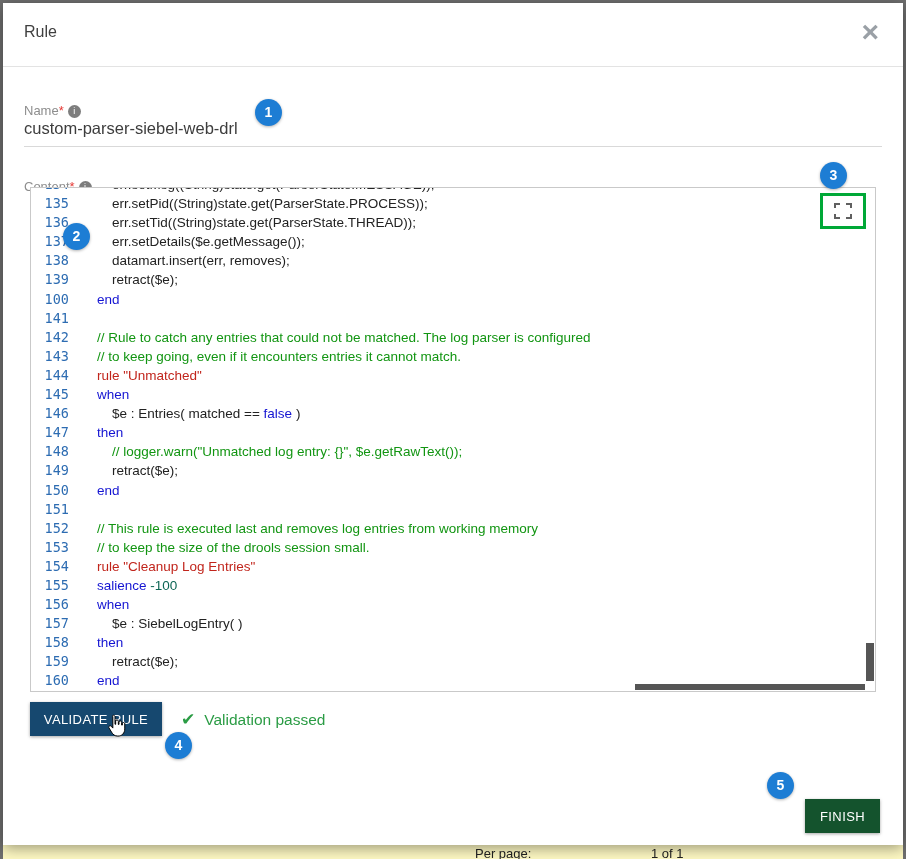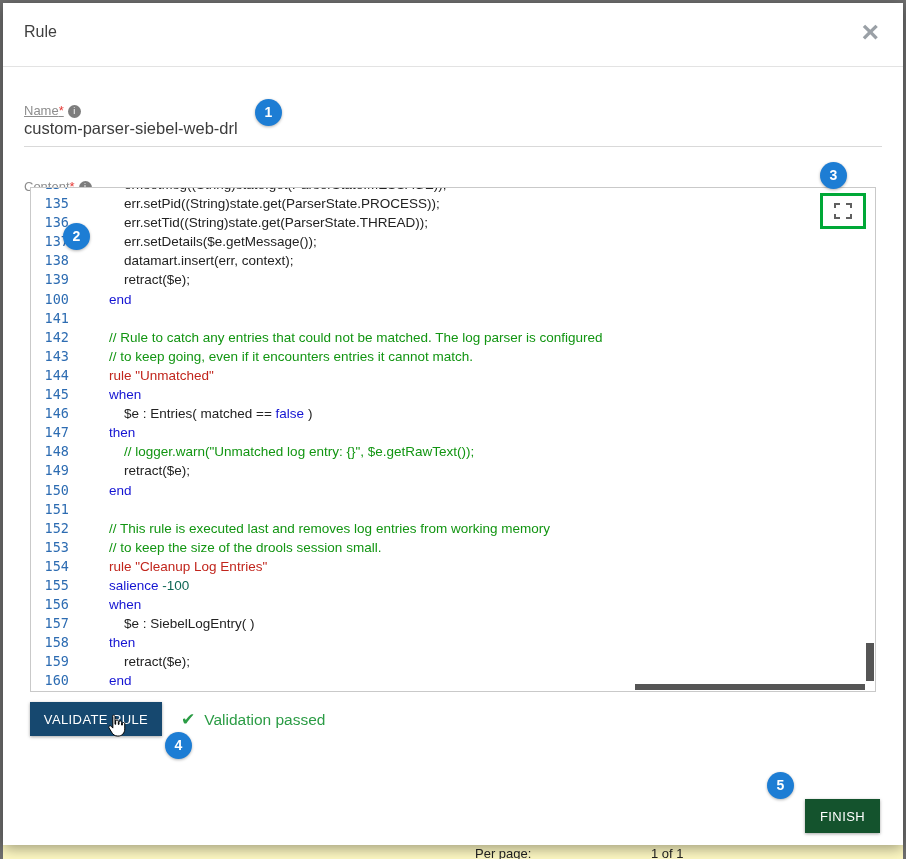--- a/index.html
+++ b/index.html
@@ -14,33 +14,33 @@
 
   .modal { position:absolute; left:3px; top:3px; width:900px; height:842px; background:#ffffff; box-shadow:0 3px 14px rgba(0,0,0,.4); }
 
   
   .modal-title { position:absolute; left:21px; top:20px; font-size:16px; color:#3f3f3f; }
   .close-x { position:absolute; right:24px; top:14px; font-size:30px; font-weight:700; color:#9aa0a6; cursor:pointer; line-height:30px; }
   .header-line { position:absolute; left:0; right:0; top:63px; border-top:1px solid #e3e3e3; }
 
   
   .field-label { position:absolute; font-size:13px; color:#8d8d8d; }
-  .name-label { left:21px; top:100px;text-decoration:underline; }
+  .name-label { left:21px; top:100px; }
   .content-label { left:21px; top:176px; }
   .req { color:#e53935; }
   .info-icon { display:inline-block; width:13px; height:13px; border-radius:50%; background:#7d7d7d; color:#fff;
                font-size:9px; line-height:13px; text-align:center; font-style:normal; margin-left:4px; vertical-align:1px; }
   .name-input { position:absolute; left:21px; top:116px; width:700px; border:none; outline:none;
                 font-size:16.5px; color:#3d3d3d; font-family:"Liberation Sans", sans-serif; background:transparent; }
   .name-underline { position:absolute; left:21px; right:21px; top:143px; border-top:1px solid #d9d9d9; }
 
   
   .editor { position:absolute; left:27px; top:184px; width:846px; height:505px; border:1px solid #c9c9c9; background:#fff; overflow:hidden; }
   .editor-lines { position:absolute; left:0; right:12px; top:0; margin-top:-13px; padding-left:8px; }
-  .code-row { display:flex; height:19.1px; white-space:pre;gap:12px; }
+  .code-row { display:flex; height:19.1px; white-space:pre; }
   .ln { width:30px; text-align:right; flex:none; color:#2d6cb2; font-family:"DejaVu Sans Mono", monospace; font-size:13.5px; line-height:19.1px; }
   .code { margin-left:28px; font-family:Liberation Sans, sans-serif; font-size:13.5px; line-height:19.1px; white-space:pre; }
   .tok-p { color:#222222; }
   .tok-k { color:#1414d2; }
   .tok-r { color:#c1251c; }
   .tok-c { color:#129512; }
   .tok-num { color:#0e6655; }
 
   .expand-btn { position:absolute; top:5px; right:9px; width:46px; height:36px; background:#fff;
                 border:3px solid #00a837; display:flex; align-items:center; justify-content:center; cursor:pointer; }
@@ -91,21 +91,21 @@
     <div class="field-label content-label">
       <span>Content</span><span class="req">*</span><i class="info-icon">i</i>
     </div>
 
     <div class="editor">
       <div class="editor-lines">
           <div class="code-row"><span class="ln">134</span><span class="code"><span class="tok-p">    err.setMsg((String)state.get(ParserState.MESSAGE));</span></span></div>
           <div class="code-row"><span class="ln">135</span><span class="code"><span class="tok-p">    err.setPid((String)state.get(ParserState.PROCESS));</span></span></div>
           <div class="code-row"><span class="ln">136</span><span class="code"><span class="tok-p">    err.setTid((String)state.get(ParserState.THREAD));</span></span></div>
           <div class="code-row"><span class="ln">137</span><span class="code"><span class="tok-p">    err.setDetails($e.getMessage());</span></span></div>
-          <div class="code-row"><span class="ln">138</span><span class="code"><span class="tok-p">    datamart.insert(err, context);</span></span></div>
+          <div class="code-row"><span class="ln">138</span><span class="code"><span class="tok-p">    datamart.insert(err, removes);</span></span></div>
           <div class="code-row"><span class="ln">139</span><span class="code"><span class="tok-p">    retract($e);</span></span></div>
           <div class="code-row"><span class="ln">100</span><span class="code"><span class="tok-k">end</span></span></div>
           <div class="code-row"><span class="ln">141</span><span class="code"></span></div>
           <div class="code-row"><span class="ln">142</span><span class="code"><span class="tok-c">// Rule to catch any entries that could not be matched. The log parser is configured</span></span></div>
           <div class="code-row"><span class="ln">143</span><span class="code"><span class="tok-c">// to keep going, even if it encounters entries it cannot match.</span></span></div>
           <div class="code-row"><span class="ln">144</span><span class="code"><span class="tok-r">rule "Unmatched"</span></span></div>
           <div class="code-row"><span class="ln">145</span><span class="code"><span class="tok-k">when</span></span></div>
           <div class="code-row"><span class="ln">146</span><span class="code"><span class="tok-p">    $e : Entries( matched == </span><span class="tok-k">false</span><span class="tok-p"> )</span></span></div>
           <div class="code-row"><span class="ln">147</span><span class="code"><span class="tok-k">then</span></span></div>
           <div class="code-row"><span class="ln">148</span><span class="code"><span class="tok-c">    // logger.warn("Unmatched log entry: {}", $e.getRawText());</span></span></div>

